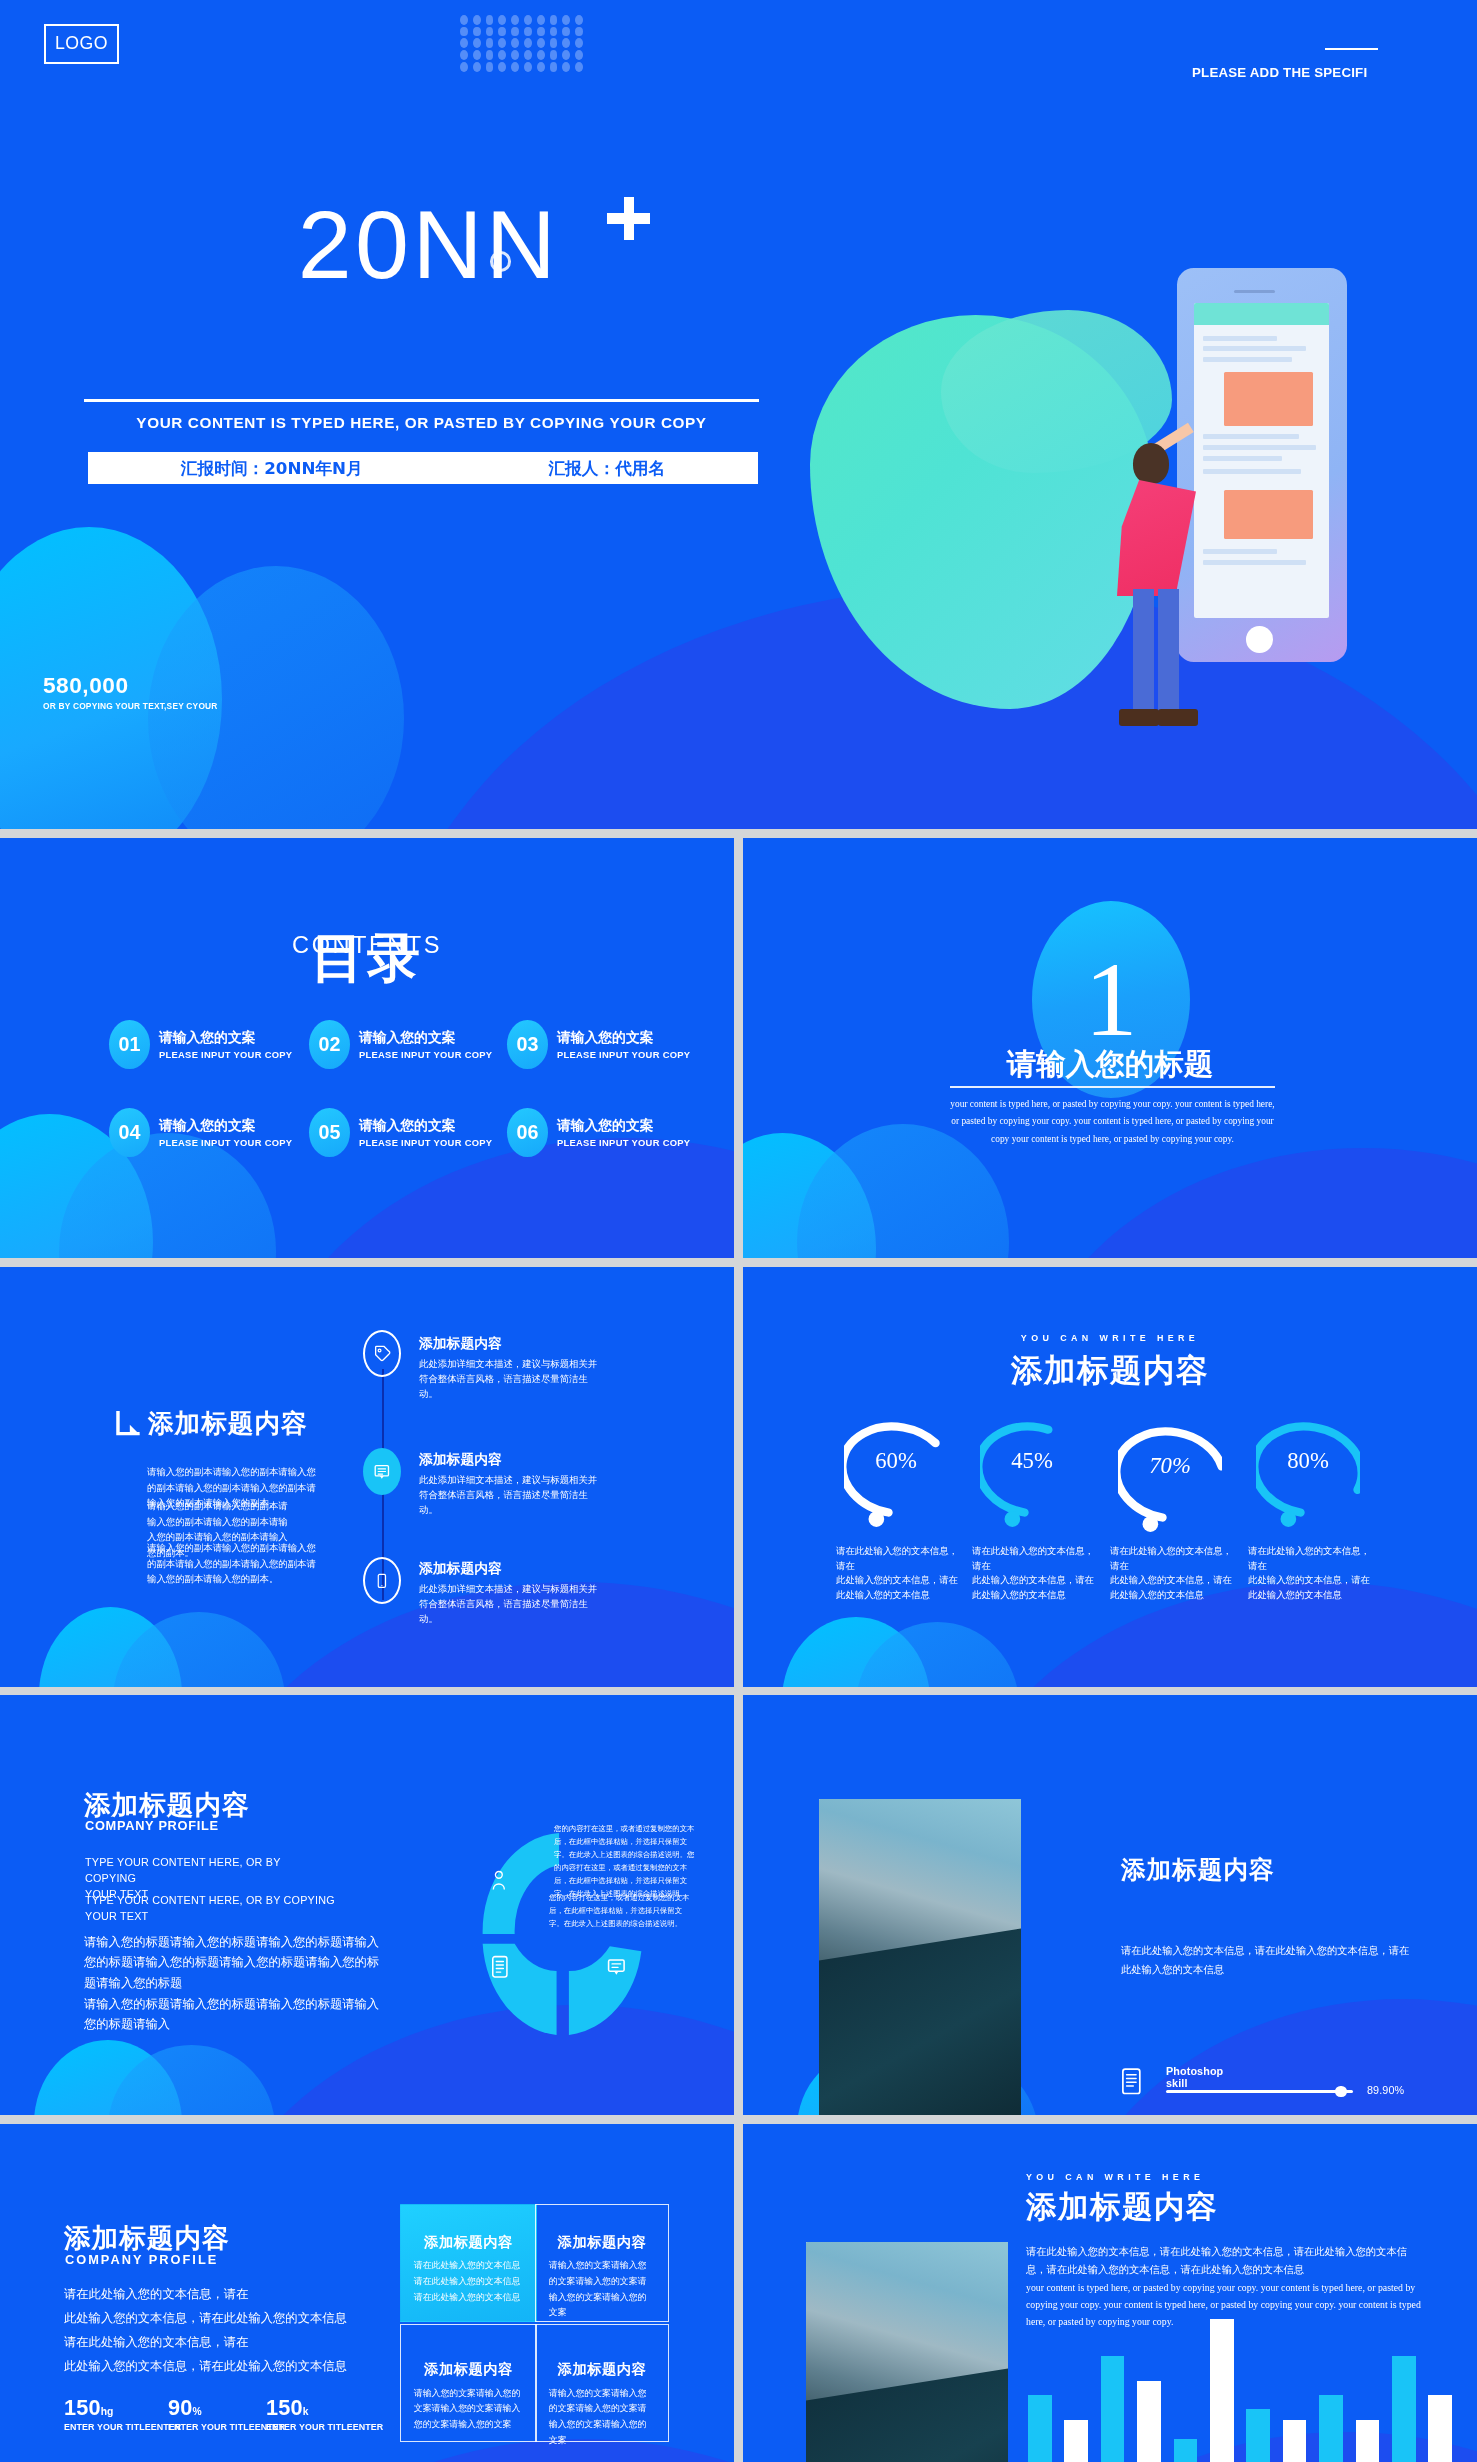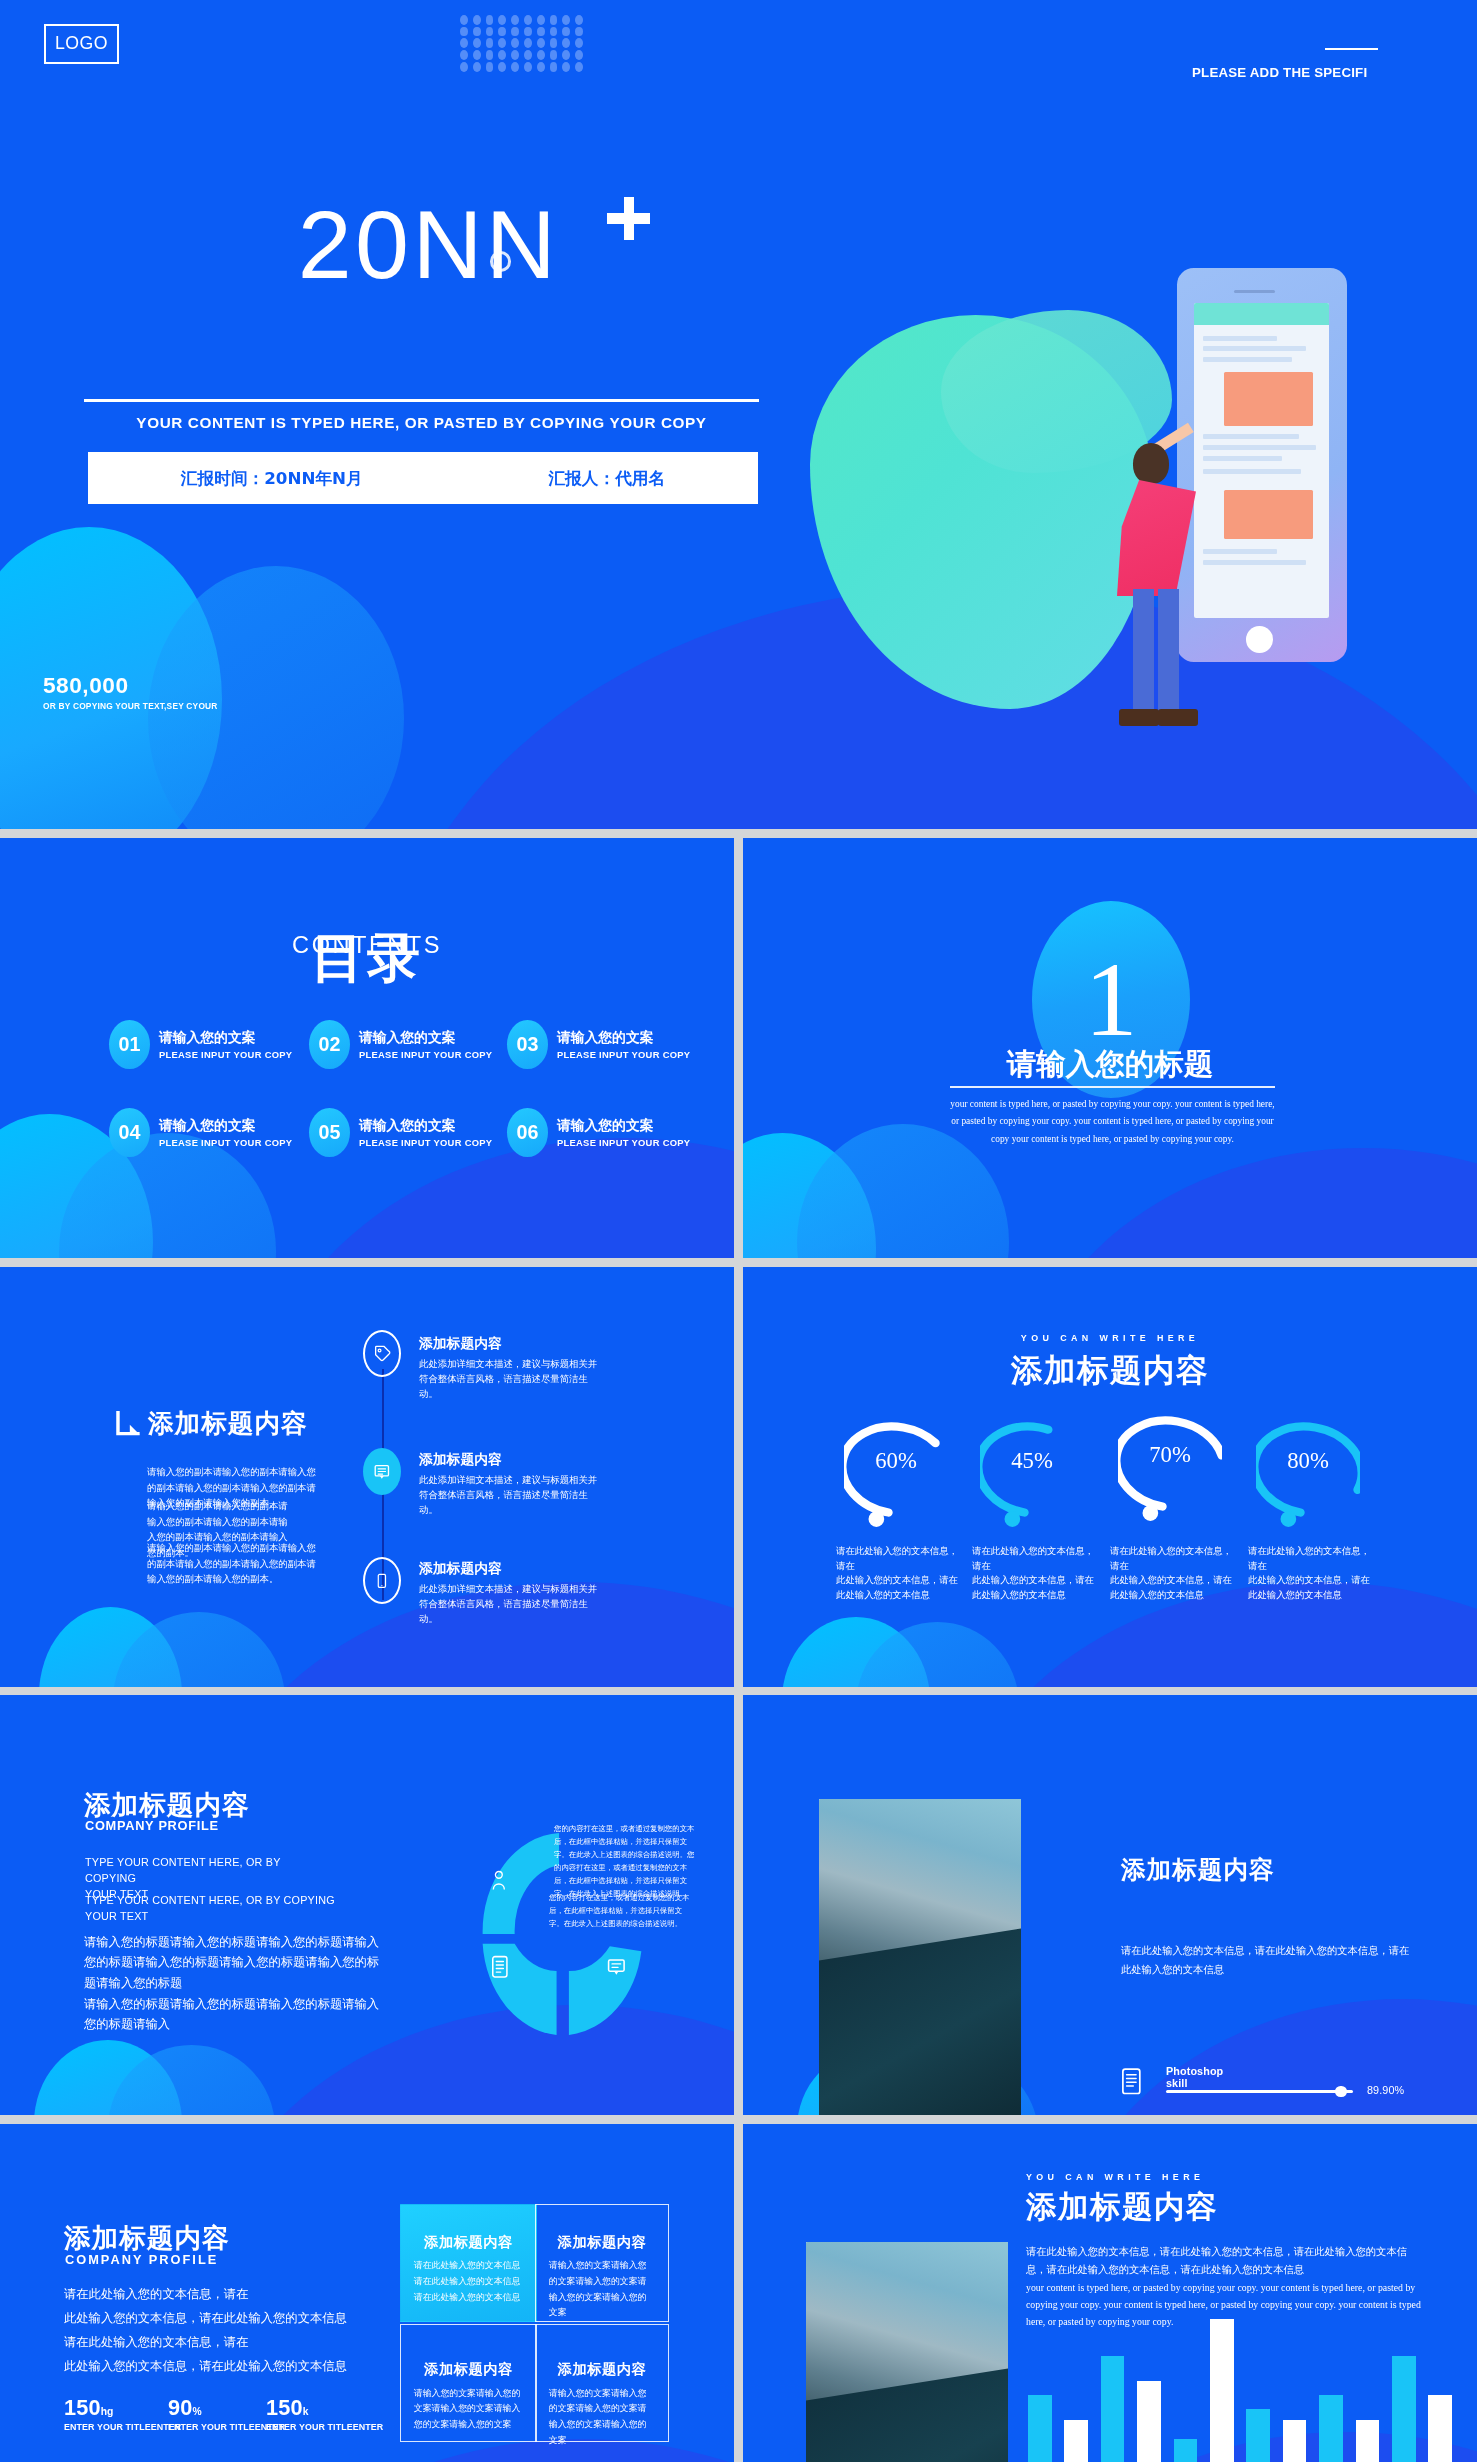--- a/index.html
+++ b/index.html
@@ -330,21 +330,21 @@
 
     <div class="ring-deco" style="left:490px;top:251px;width:20.7px;height:20.7px;"></div>
     <div class="plus-deco" style="left:607px;top:197px;width:43px;height:43px;">
       <span style="position:absolute;left:16.7px;top:0;width:10.8px;height:43px;background:#fff;display:block"></span>
       <span style="position:absolute;left:0;top:16.3px;width:43px;height:10.8px;background:#fff;display:block"></span>
     </div>
 
     <div class="big-year" style="left:212px;top:200px;width:433px;text-align:center;">20NN</div>
     <div class="rule-white" style="left:84px;top:399px;width:675px;"></div>
     <div class="sub-en" style="left:84px;top:414px;width:675px;text-align:center;">YOUR CONTENT IS TYPED HERE, OR PASTED BY COPYING YOUR COPY</div>
-    <div class="info-bar" style="left:88px;top:452px;width:670px;height:52px;text-align:right;">
+    <div class="info-bar" style="left:88px;top:452px;width:670px;height:32px;text-align:right;">
       <span>汇报时间：20NN年N月</span>
       <span>汇报人：代用名</span>
     </div>
 
     <div class="stat-num" style="left:43px;top:672px;">580,000</div>
     <div class="stat-cap" style="left:43px;top:701px;">OR BY COPYING YOUR TEXT,SEY CYOUR</div>
 
     <div>
       <div class="phone" style="left:1177px;top:268px;width:170px;height:394px;"></div>
       <div class="phone-speaker" style="left:1234px;top:290px;width:41px;height:3.4px;"></div>
@@ -499,21 +499,21 @@
       </svg>
       <span>60%</span>
     </div>
     <div class="donut" style="left:237px;top:139px;">
       <svg width="104" height="128" viewBox="0 0 212 260">
         <ellipse cx="106" cy="130" rx="88" ry="110" fill="none" stroke="#19c4f7" stroke-width="17" stroke-linecap="round" stroke-dasharray="330 640" transform="rotate(100 106 130)"></ellipse>
         <circle cx="66" cy="230" r="16" fill="#19c4f7"></circle>
       </svg>
       <span>45%</span>
     </div>
-    <div class="donut" style="left:375px;top:133px;">
+    <div class="donut" style="left:375px;top:144px;font-style:italic;">
       <svg width="104" height="128" viewBox="0 0 212 260">
         <ellipse cx="106" cy="130" rx="88" ry="110" fill="none" stroke="#ffffff" stroke-width="17" stroke-linecap="round" stroke-dasharray="430 640" transform="rotate(100 106 130)"></ellipse>
         <circle cx="66" cy="230" r="16" fill="#ffffff"></circle>
       </svg>
       <span>70%</span>
     </div>
     <div class="donut" style="left:513px;top:139px;">
       <svg width="104" height="128" viewBox="0 0 212 260">
         <ellipse cx="106" cy="130" rx="88" ry="110" fill="none" stroke="#19c4f7" stroke-width="17" stroke-linecap="round" stroke-dasharray="490 640" transform="rotate(100 106 130)"></ellipse>
         <circle cx="66" cy="230" r="16" fill="#19c4f7"></circle>

